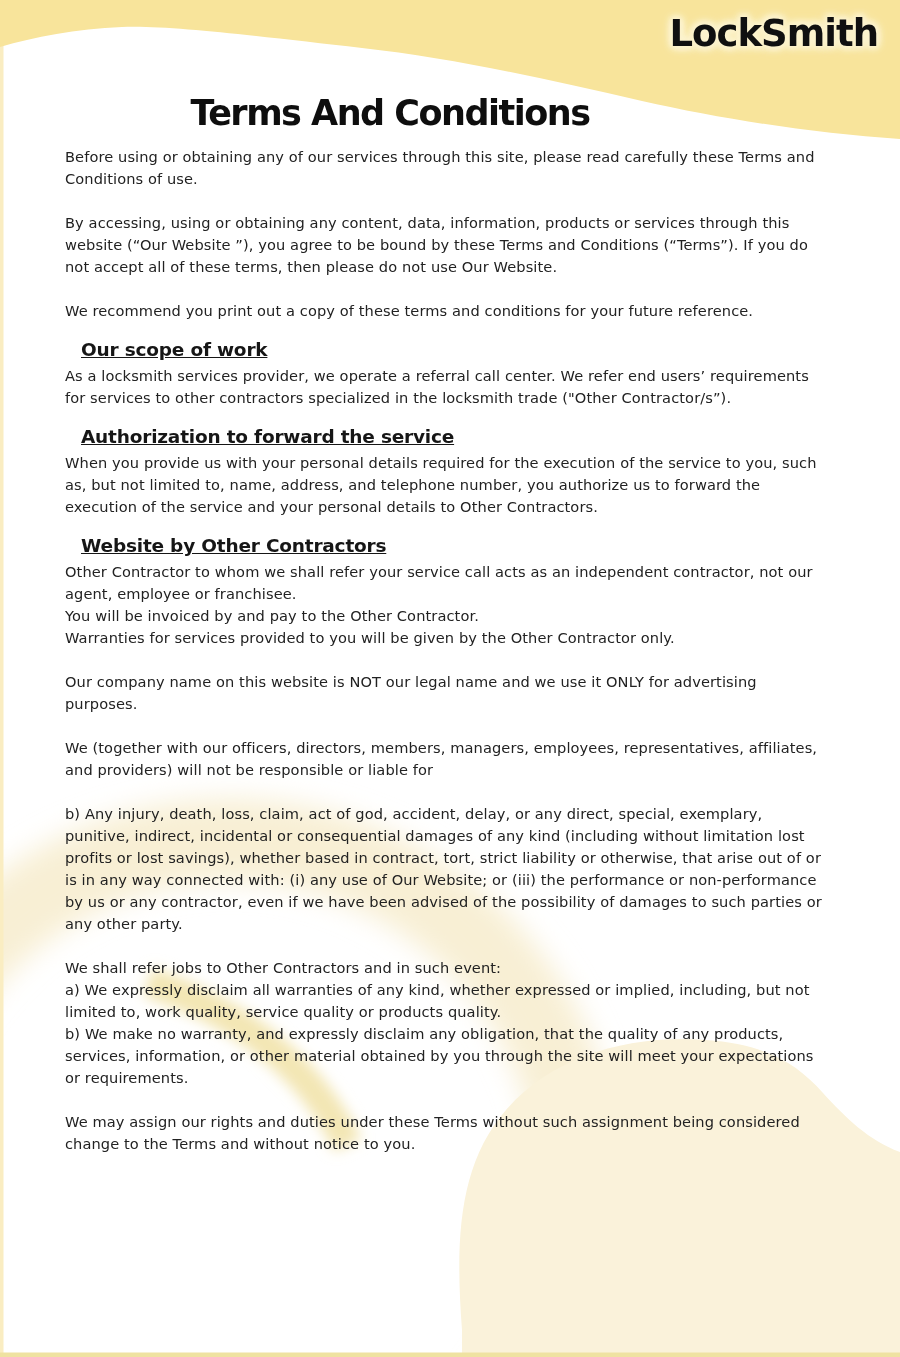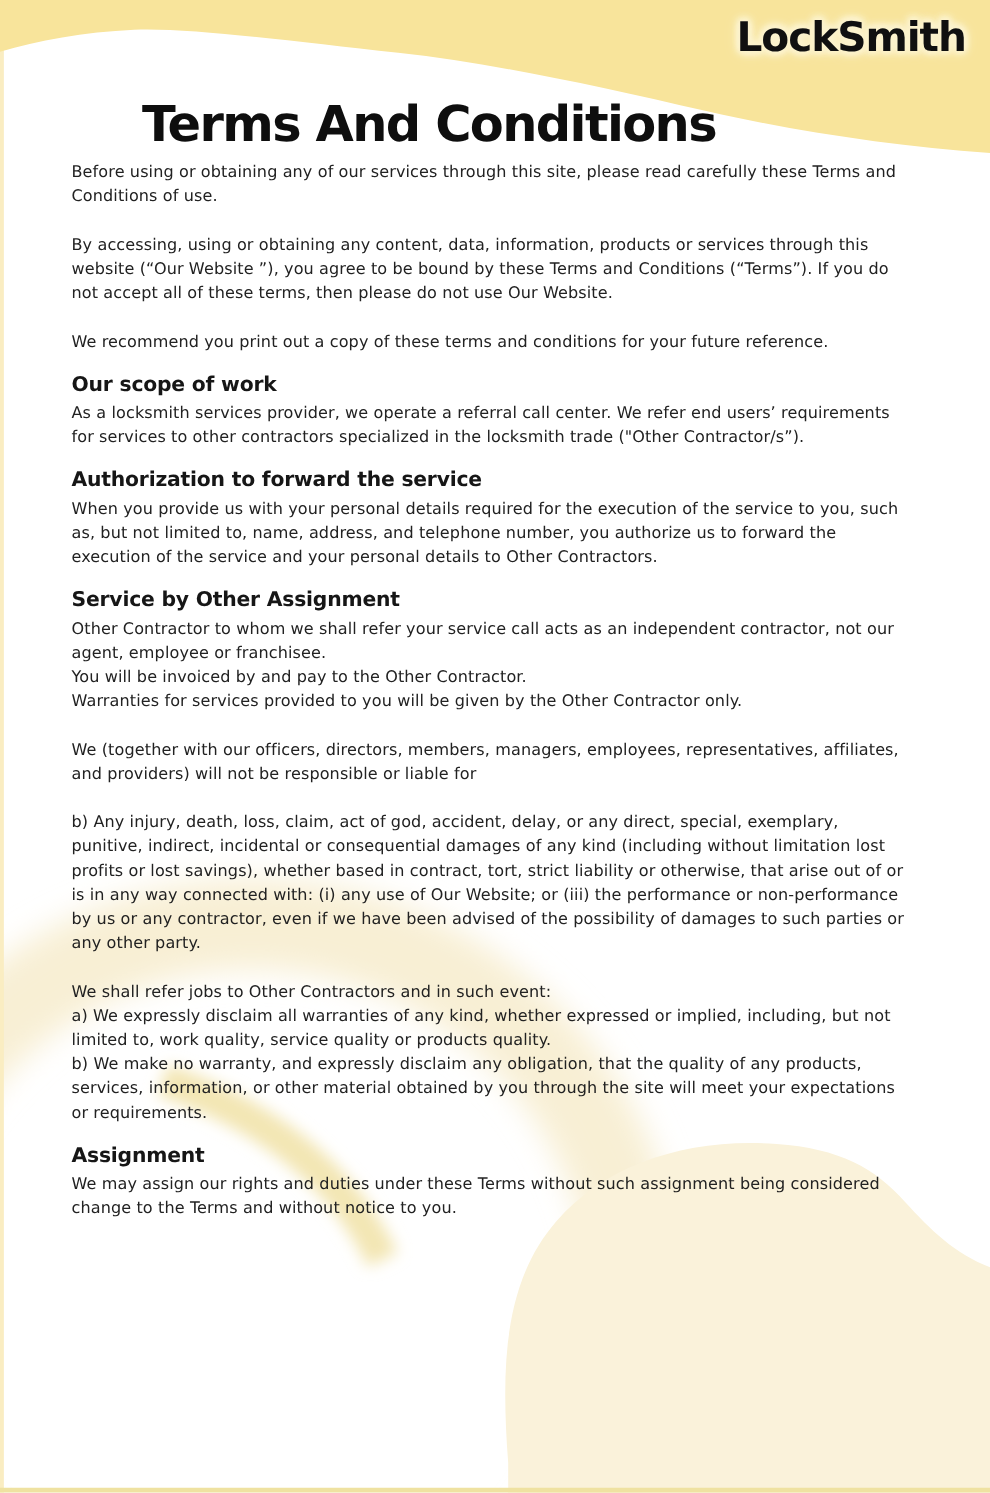--- a/index.html
+++ b/index.html
@@ -29,21 +29,21 @@
       0 0 5px #fcf3ce, 0 0 9px #fcf3ce, 0 0 14px #fcf3ce,
       2px 2px 7px #fcf3ce, -2px -2px 7px #fcf3ce,
       2px -2px 7px #fcf3ce, -2px 2px 7px #fcf3ce;
   }
   .page-title {
     position: absolute;
     top: 90px; left: 0; right: 120px;
     z-index: 2;
     text-align: center;
     font-weight: 700;
-    font-size: 45px;
+    font-size: 35px;
     line-height: 46px;
     letter-spacing: -1.5px;
     color: #0e0e0e;
   }
   .content {
     position: absolute;
     left: 65px; top: 146px;
     width: 775px;
     z-index: 2;
     color: #222222;
@@ -54,21 +54,22 @@
   .content p {
     margin: 0 16px 22px 0;
     white-space: pre-line;
   }
   .content h2 {
     font-size: 18.5px;
     line-height: 24px;
     font-weight: 700;
     letter-spacing: -0.2px;
     color: #161616;
-    margin: -6px 0 3px 0;
+    margin: -6px 0 3px 16px;
+    text-decoration: underline;
   }
 </style>
 </head>
 <body>
 
 <div class="bg-layer">
   <svg width="900" height="1357" viewBox="0 0 900 1357" xmlns="http://www.w3.org/2000/svg">
     <defs>
       <filter id="blurBig" x="-60%" y="-60%" width="220%" height="220%">
         <feGaussianBlur stdDeviation="14"></feGaussianBlur>
@@ -111,27 +112,27 @@
   <p>Before using or obtaining any of our services through this site, please read carefully these Terms and Conditions of use.</p>
   <p>By accessing, using or obtaining any content, data, information, products or services through this website (“Our Website ”), you agree to be bound by these Terms and Conditions (“Terms”). If you do not accept all of these terms, then please do not use Our Website.</p>
   <p>We recommend you print out a copy of these terms and conditions for your future reference.</p>
 
   <h2>Our scope of work</h2>
   <p>As a locksmith services provider, we operate a referral call center. We refer end users’ requirements for services to other contractors specialized in the locksmith trade ("Other Contractor/s”).</p>
 
   <h2>Authorization to forward the service</h2>
   <p>When you provide us with your personal details required for the execution of the service to you, such as, but not limited to, name, address, and telephone number, you authorize us to forward the execution of the service and your personal details to Other Contractors.</p>
 
-  <h2>Service by Other Assignment</h2>
+  <h2>Website by Other Contractors</h2>
   <p>Other Contractor to whom we shall refer your service call acts as an independent contractor, not our agent, employee or franchisee.
 You will be invoiced by and pay to the Other Contractor.
 Warranties for services provided to you will be given by the Other Contractor only.</p>
+  <p>Our company name on this website is NOT our legal name and we use it ONLY for advertising purposes.</p>
 
   <p>We (together with our officers, directors, members, managers, employees, representatives, affiliates, and providers) will not be responsible or liable for</p>
   <p>b) Any injury, death, loss, claim, act of god, accident, delay, or any direct, special, exemplary, punitive, indirect, incidental or consequential damages of any kind (including without limitation lost profits or lost savings), whether based in contract, tort, strict liability or otherwise, that arise out of or is in any way connected with: (i) any use of Our Website; or (iii) the performance or non-performance by us or any contractor, even if we have been advised of the possibility of damages to such parties or any other party.</p>
 
   <p>We shall refer jobs to Other Contractors and in such event:
 a) We expressly disclaim all warranties of any kind, whether expressed or implied, including, but not limited to, work quality, service quality or products quality.
 b) We make no warranty, and expressly disclaim any obligation, that the quality of any products, services, information, or other material obtained by you through the site will meet your expectations or requirements.</p>
 
-  <h2>Assignment</h2>
   <p>We may assign our rights and duties under these Terms without such assignment being considered change to the Terms and without notice to you.</p>
 </div>
 
 </body></html>

